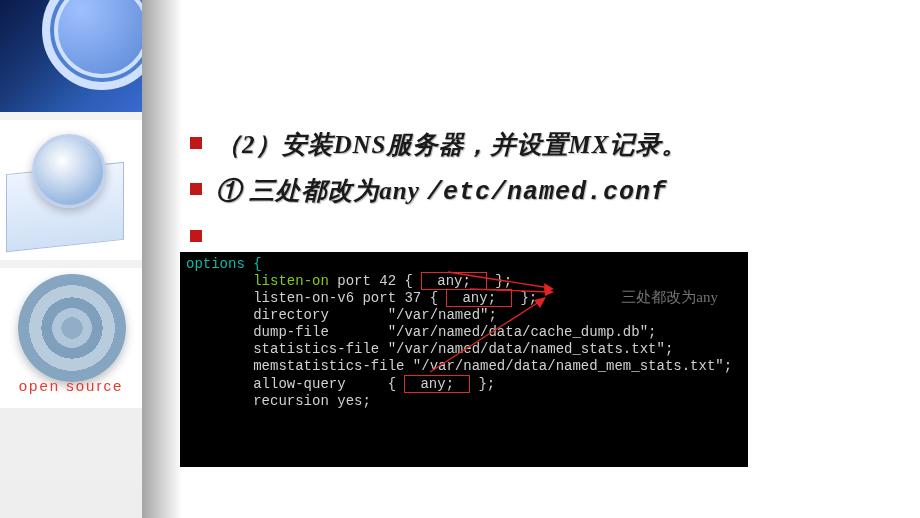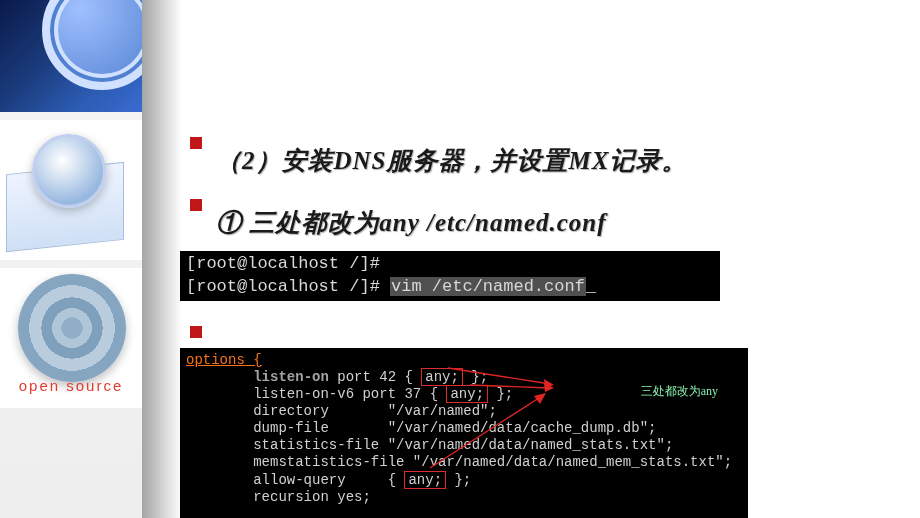--- a/index.html
+++ b/index.html
@@ -131,24 +131,23 @@
       flex-shrink: 0;
     }
     .btxt {
       font-size: 25px;
       font-style: italic;
       font-weight: 600;
       color: #1a1a1a;
       text-shadow: 1px 1px 1px rgba(170,170,170,.9);
       line-height: 1.5;
       letter-spacing: 1px;
-      margin-top: 16px;
     }
     .btxt .code {
-      font-family: Liberation Serif, serif;
+      font-family: Liberation Mono, monospace;
       font-style: italic;
     }
     .term1 {
       margin: 10px 0 14px 0;
       width: 540px;
       height: 50px;
       background: #000000;
       color: #d8d8d8;
       font-family: "Courier New", monospace;
       font-size: 17px;
@@ -165,31 +164,31 @@
       width: 568px;
       background: #000000;
       color: #d0d0d0;
       font-family: "Courier New", monospace;
       font-size: 14px;
       padding: 4px 6px 6px 6px;
       line-height: 1.22;
       position: relative;
       white-space: pre;
     }
-    .t2-orange { color: #f97316; text-decoration: underline; }
-    .t2-green { color: #a3a3a3; font-weight: bold; }
+    .t2-orange { color: #14b8a6; }
+    .t2-green { color: #84cc16; }
     .boxed {
       border: 1px solid #dc2b2b;
-      padding: 0 3px;
+      padding: 0 15px;
     }
     .annot {
       position: absolute;
-      color: #86efac;
+      color: #737373;
       font-family: "SimSun", serif;
-      font-size: 12px;
+      font-size: 15px;
       right: 30px;
       top: 36px;
     }
     .arrows {
       position: absolute;
       left: 0;
       top: 0;
       width: 568px;
       height: 170px;
       pointer-events: none;
@@ -223,22 +222,20 @@
     <div class="btxt">（2）安装DNS服务器，并设置MX记录。</div>
   </div>
 
   <div class="bullet-line">
     <div class="sq"></div>
     <div class="btxt">
       <span>① 三处都改为any </span><span class="code">/etc/named.conf</span>
     </div>
   </div>
 
-  <div class="term1"><span>[root@localhost /]#</span>
-<span>[root@localhost /]# </span><span class="hl">vim /etc/named.conf</span><span>_</span></div>
 
   <div class="bullet-line">
     <div class="sq"></div>
   </div>
 
   <div class="term2"><span class="t2-orange">options {</span>
 <span>        </span><span class="t2-green">listen-on</span><span> port 42 { </span><span class="boxed">any;</span><span> };</span>
 <span>        listen-on-v6 port 37 { </span><span class="boxed">any;</span><span> };</span>
 <span>        directory       "/var/named";</span>
 <span>        dump-file       "/var/named/data/cache_dump.db";</span>

